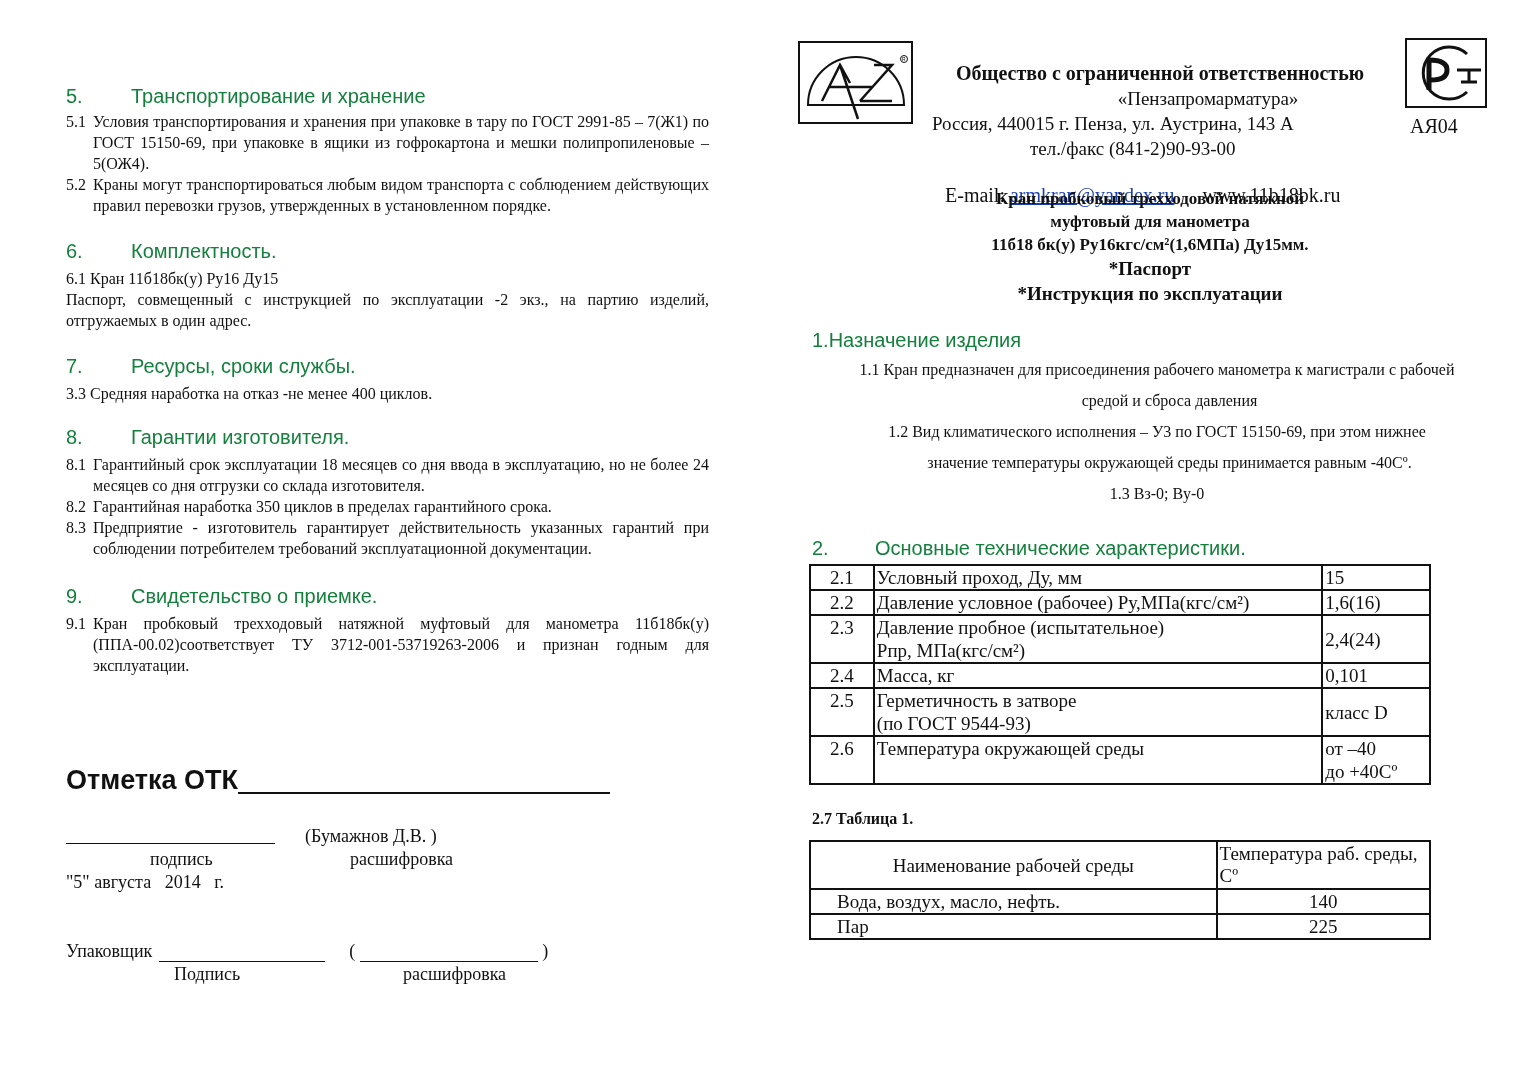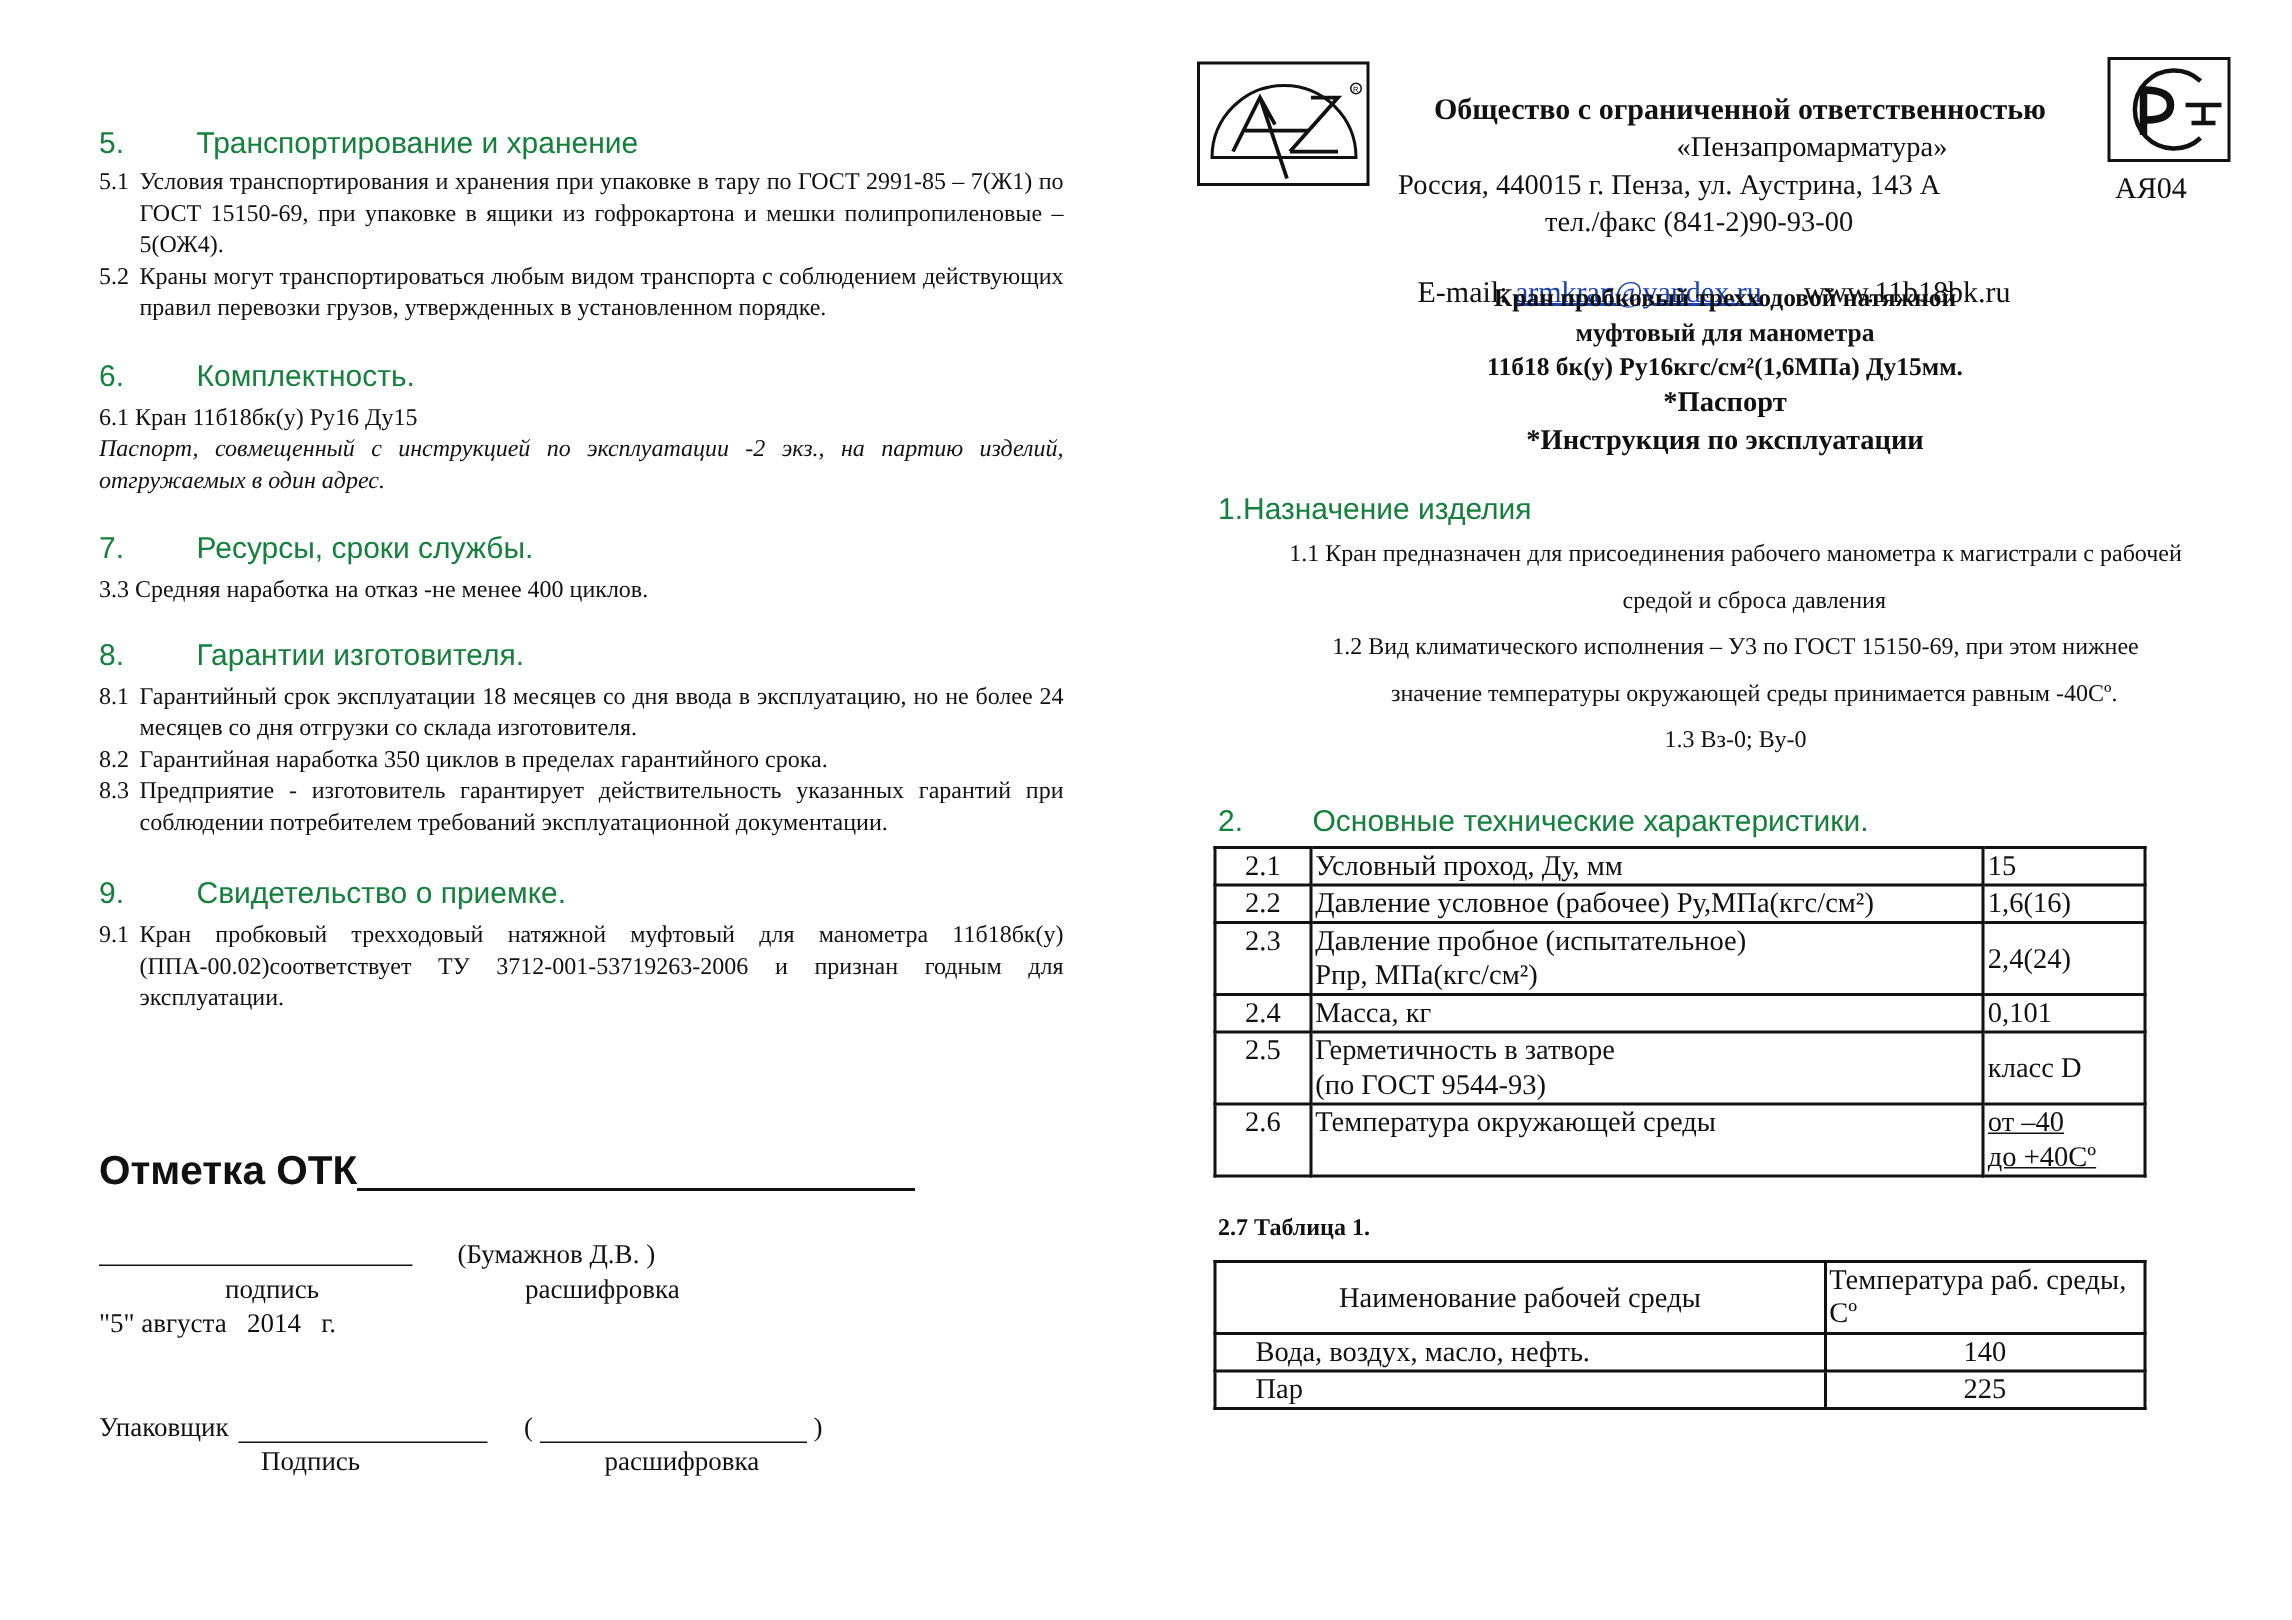--- a/index.html
+++ b/index.html
@@ -44,21 +44,21 @@
         </div>
     </div>
   </div>
 
   <div style="margin-top:22px;">
     <div class="h-sans" style="line-height:26px;">
       <span class="h-num">6.</span><span>Комплектность.</span>
     </div>
     <div class="para" style="margin-top:4px; text-align:left;">
       <div>6.1 Кран 11б18бк(у) Ру16 Ду15</div>
-      <div style="text-align:justify;font-style:italic;">Паспорт, совмещенный с инструкцией по эксплуатации -2 экз., на партию изделий, отгружаемых в один адрес.</div>
+      <div style="text-align:justify;">Паспорт, совмещенный с инструкцией по эксплуатации -2 экз., на партию изделий, отгружаемых в один адрес.</div>
     </div>
   </div>
 
   <div style="margin-top:22px;">
     <div class="h-sans" style="line-height:26px;">
       <span class="h-num">7.</span><span>Ресурсы, сроки службы.</span>
     </div>
     <div class="para" style="margin-top:4px;">
       <div>3.3 Средняя наработка на отказ -не менее 400 циклов.</div>
     </div>
@@ -207,21 +207,21 @@
       </tr>
       <tr>
         <td style="white-space: pre-line;;text-align:center">2.5</td>
         <td style="white-space: pre-line;">Герметичность в затворе
 (по ГОСТ 9544-93)</td>
         <td style="white-space: pre-line;;vertical-align:middle">класс D</td>
       </tr>
       <tr>
         <td style="white-space: pre-line;;text-align:center">2.6</td>
         <td style="white-space: pre-line;">Температура окружающей среды</td>
-        <td style="white-space: pre-line; text-decoration: underline;">от –40
+        <td style="white-space: pre-line;">от –40
 до +40Сº</td>
       </tr>
     </tbody>
 </table>
 
 <div class="abs bold" style="left:812px; top:799px; font-size:16px;">2.7 Таблица 1.</div>
 
 <table class="media abs" style="left:809px; top:829px; width:622px;">
   <colgroup>
       <col style="width:408px">

